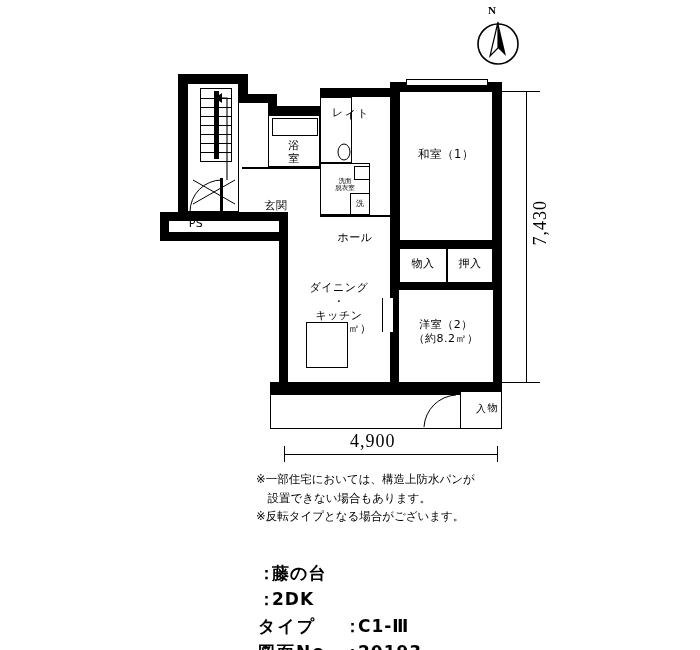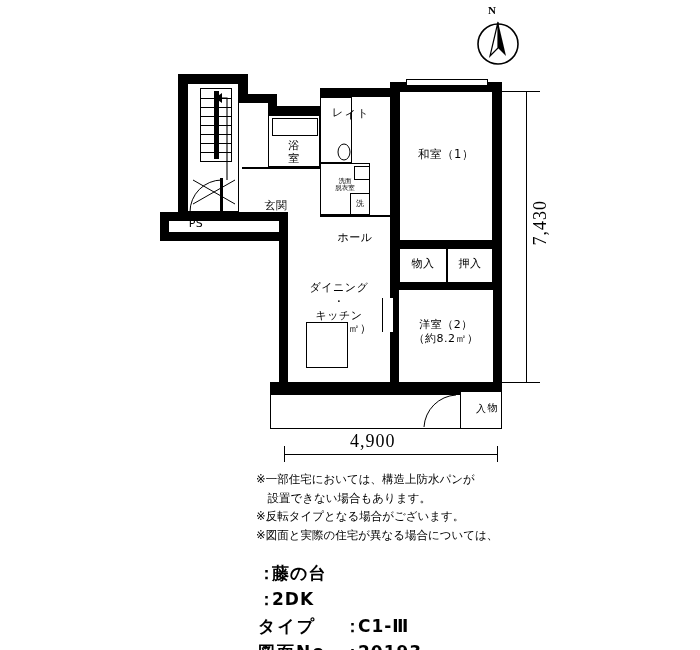--- a/index.html
+++ b/index.html
@@ -236,21 +236,20 @@
     <div class="dimline" style="left:366px; top:31px; width:1px; height:291px;"></div>
     <div class="dimline" style="left:338px; top:31px; width:42px; height:1px;"></div>
     <div class="dimline" style="left:338px; top:322px; width:42px; height:1px;"></div>
     <div class="dimtxt v" style="left:370px; top:140px;">7,430</div>
   </div>
 
   <div class="notes">
     <div>※一部住宅においては、構造上防水パンが</div>
     <div>　設置できない場合もあります。</div>
     <div>※反転タイプとなる場合がございます。</div>
-    <div>※図面と実際の住宅が異なる場合については、</div>
   </div>
 
   <div class="spec">
     <div class="row">
       <span class="sep">：</span>
       <span class="v">藤の台</span>
     </div>
     <div class="row">
       <span class="sep">：</span>
       <span class="v">2DK</span>

